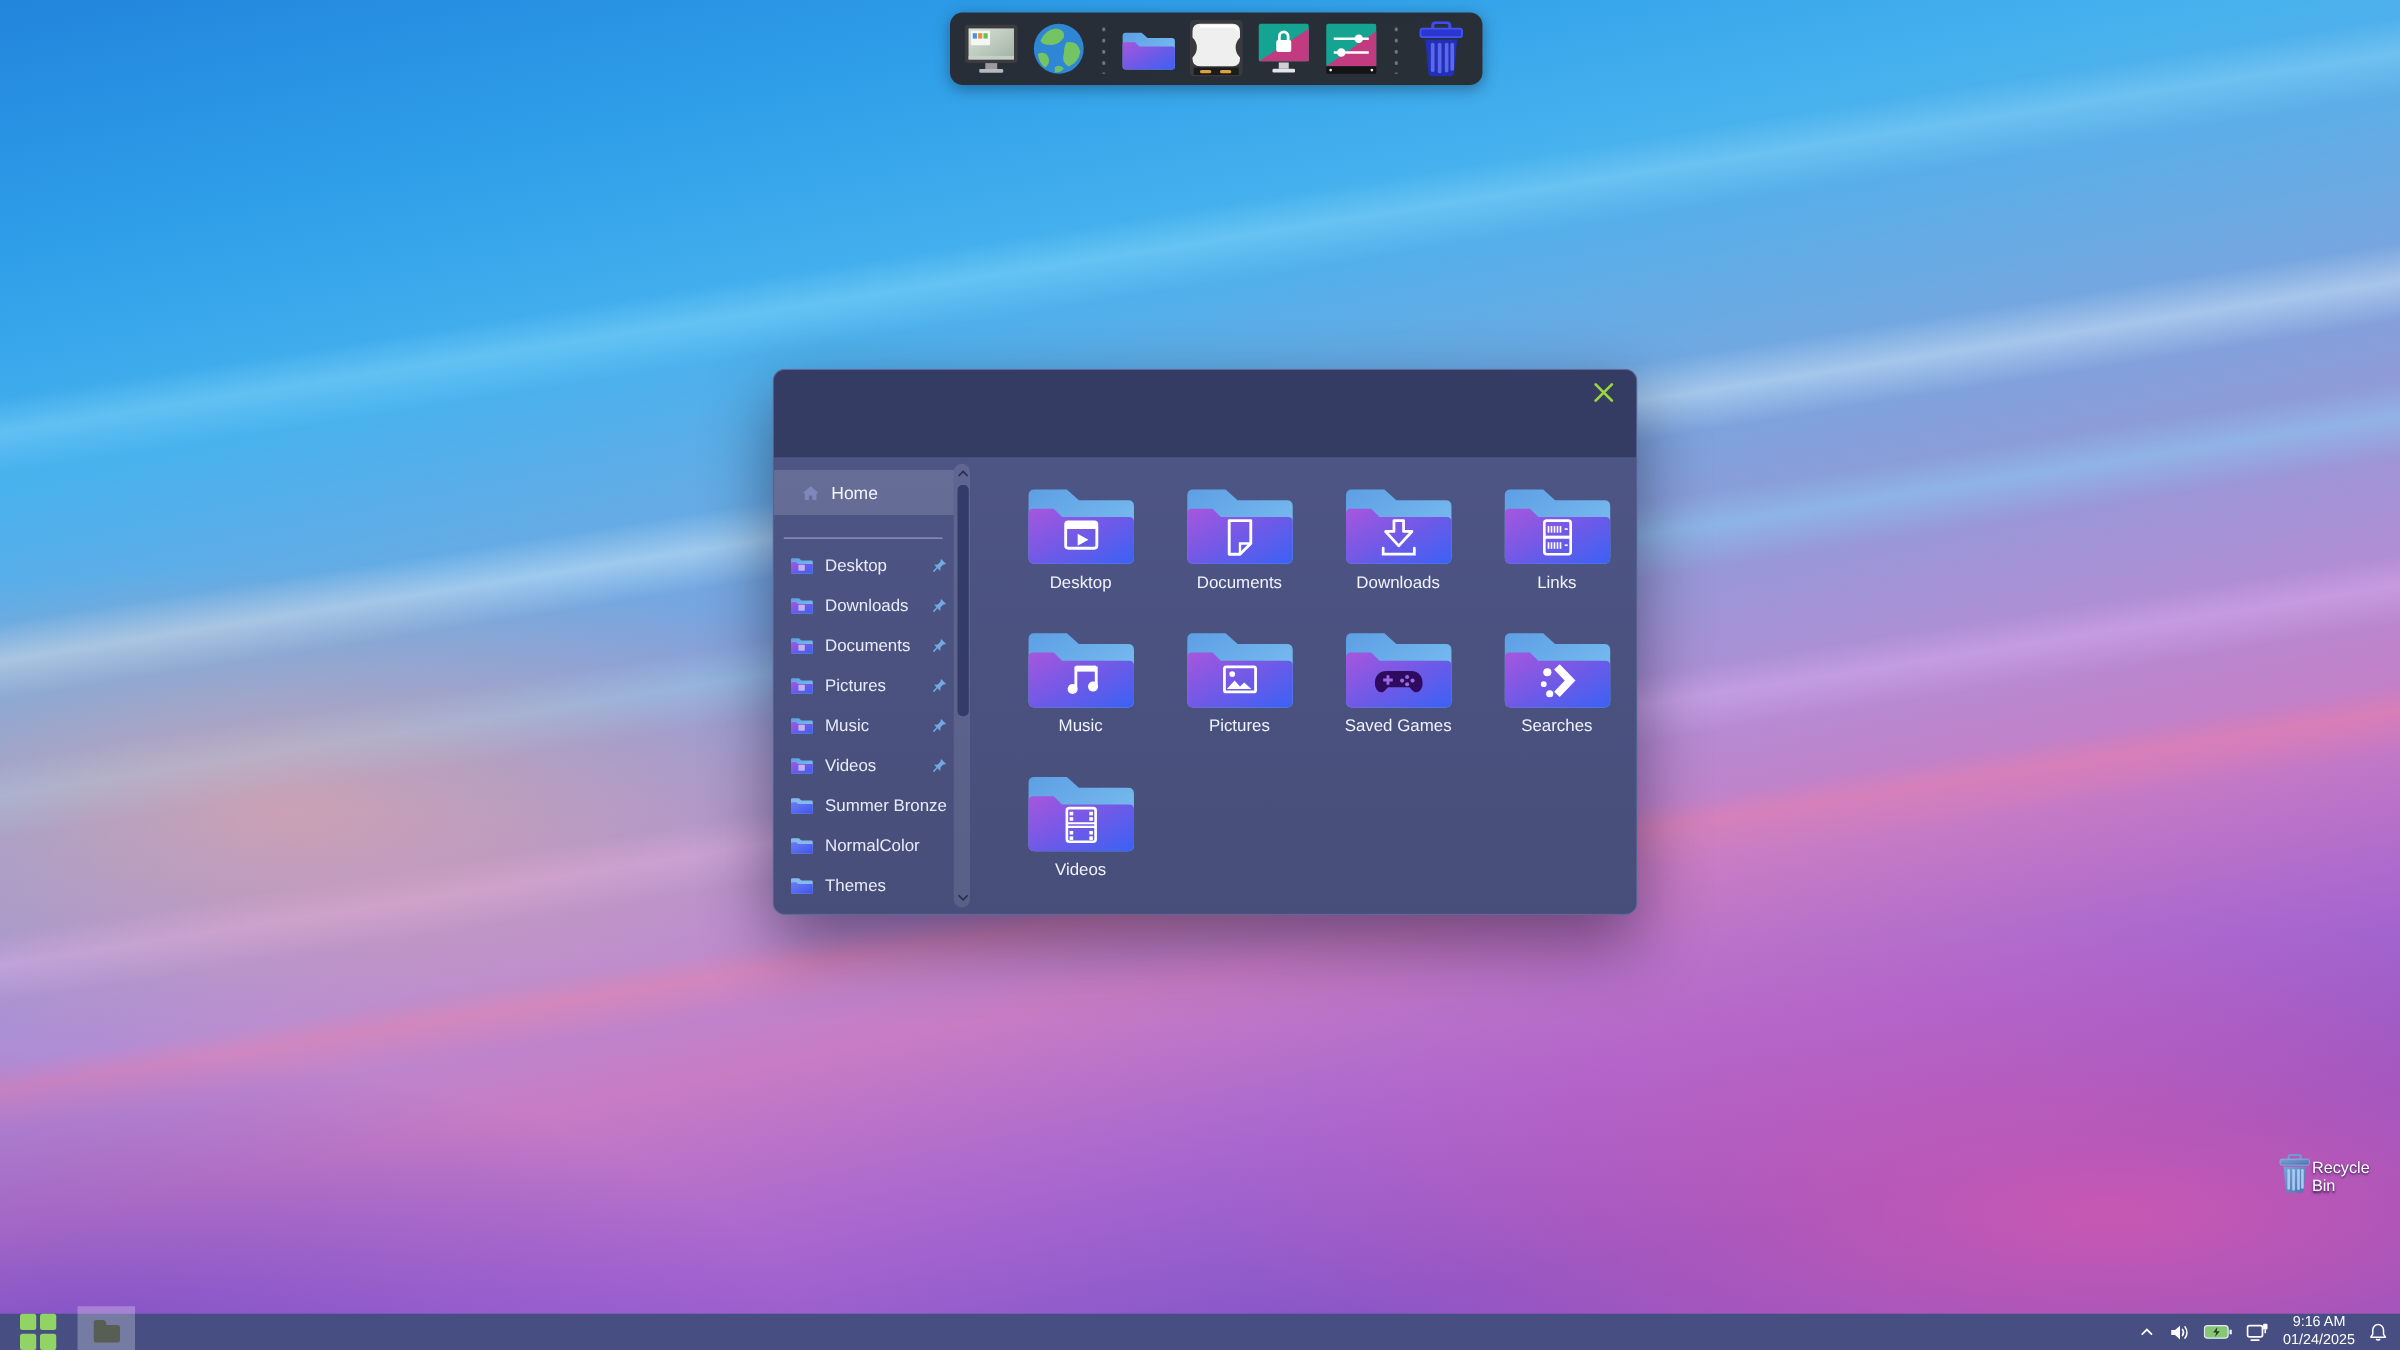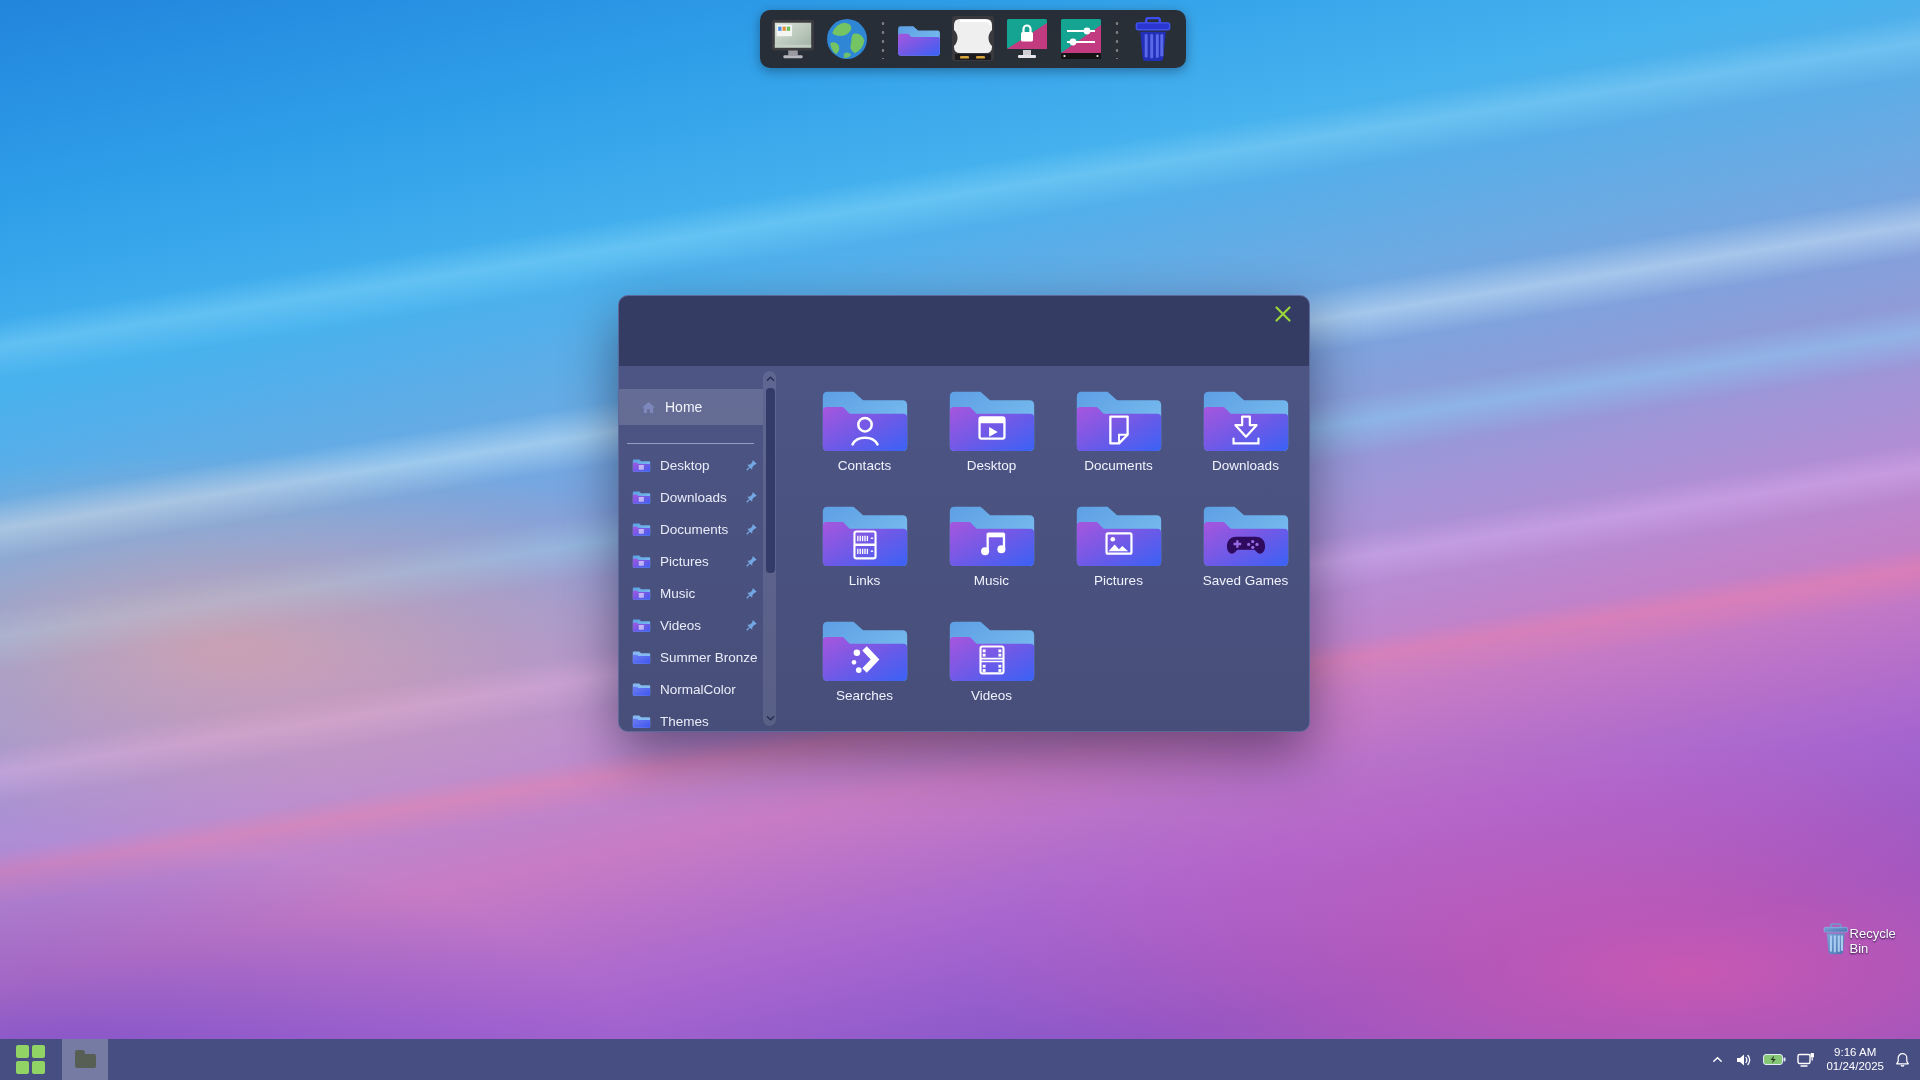--- a/index.html
+++ b/index.html
@@ -40,21 +40,21 @@
   .nav-btn { width:24px; height:26px; display:flex; align-items:center; justify-content:center; cursor:pointer; }
   .nav-back { margin-left:8px; } .nav-fwd { margin-left:14px; } .nav-down { margin-left:12px; }
   .path-folder { margin-left:14px; display:flex; }
   .path-label { margin-left:16px; font-size:13px; color:#e7eaf6; }
   .search-box { position:absolute; left:492px; top:0; height:38px; display:flex; align-items:center;
     font-size:13.5px; color:#b7bfd9; cursor:text; }
 
   .win-body { position:absolute; top:70px; left:0; right:0; bottom:0; display:flex;
     background:linear-gradient(180deg,#4d5585 0%, #474e79 100%); }
 
-  .sidebar { width:168px; padding-top:23px; position:relative; }
+  .sidebar { width:168px; padding-top:10px; position:relative; }
   .home-row { height:36px; display:flex; align-items:center; gap:9px; padding-left:22px;
     background:rgba(255,255,255,.14); cursor:pointer; }
   .home-row .lbl { font-size:14px; color:#f2f4fd; }
   .side-divider { border-top:1px solid rgba(208,216,240,.55); margin:18px 9px 5px 8px; }
   .side-item { height:32px; display:flex; align-items:center; gap:9px; padding-left:13px;
     font-size:13.5px; color:#e9ecf8; cursor:pointer; white-space:nowrap; }
   .side-item .mini { flex:0 0 auto; }
   .side-item .lbl { overflow:hidden; }
   .pin { margin-left:auto; margin-right:5px; flex:0 0 auto; }
 
@@ -72,21 +72,21 @@
   .fitem svg.big { width:92px; height:77px; }
   .fitem .flabel { margin-top:2px; font-size:13.5px; color:#f0f2fc; }
 
   
   .desk-icon { position:absolute; left:1822px; top:918px; width:80px; display:flex;
     flex-direction:row; align-items:center; cursor:pointer; }
   .desk-icon .dlabel { margin-top:3px; font-size:13px; color:#fff;
     text-shadow:0 1px 2px rgba(0,0,40,.85); }
 
   
-  .taskbar { position:absolute; left:0; right:0; bottom:0; height:41px; background:#464e82;
+  .taskbar { position:absolute; left:0; right:0; bottom:0; height:29px; background:#464e82;
     display:flex; align-items:center; }
   .start-btn { margin-left:11px; width:38px; height:41px; display:flex; align-items:center;
     justify-content:center; cursor:pointer; }
   .start-grid { display:grid; grid-template-columns:13px 13px; grid-template-rows:13px 13px; gap:3px; }
   .start-grid i { background:#92d365; border-radius:2px; }
   .task-btn { margin-left:13px; width:46px; height:41px; background:rgba(255,255,255,.26);
     display:flex; align-items:center; justify-content:center; cursor:pointer; }
   .tb-folder { position:relative; width:21px; height:14px; background:#575f55; border-radius:2px; margin-top:3px; }
   .tb-folder::before { content:""; position:absolute; top:-4px; left:0; width:10px; height:5px;
     background:#575f55; border-radius:2px 3px 0 0; }
@@ -341,30 +341,20 @@
         <div class="scroll-thumb"></div>
         <div class="scroll-down">
           <svg viewBox="0 0 10 6" width="9" height="6">
               <path d="M1 1 L5 5 L9 1" stroke="#262d52" stroke-width="1.5" fill="none"></path>
             </svg>
         </div>
       </div>
 
       <div class="content">
 
-        <div class="fitem">
-          <svg class="big" viewBox="0 0 96 80">
-              <use href="#sym-folder"></use>
-            <g>
-                <circle cx="48" cy="47.5" r="7" fill="none" stroke="#ffffff" stroke-width="2.6"></circle>
-            <path d="M35 68 A14 11 0 0 1 61 68" fill="none" stroke="#ffffff" stroke-width="2.6" stroke-linecap="round"></path>
-              </g>
-          </svg>
-          <div class="flabel">Contacts</div>
-        </div>
 
         <div class="fitem">
           <svg class="big" viewBox="0 0 96 80">
               <use href="#sym-folder"></use>
             <g>
                 <rect x="35" y="40" width="26" height="22" rx="2" fill="none" stroke="#ffffff" stroke-width="2.4"></rect>
             <path d="M35 46 H61 V42 Q61 40 59 40 H37 Q35 40 35 42 Z" fill="#ffffff"></path>
             <path d="M45 50 V60 L54 55 Z" fill="#ffffff"></path>
               </g>
           </svg>

